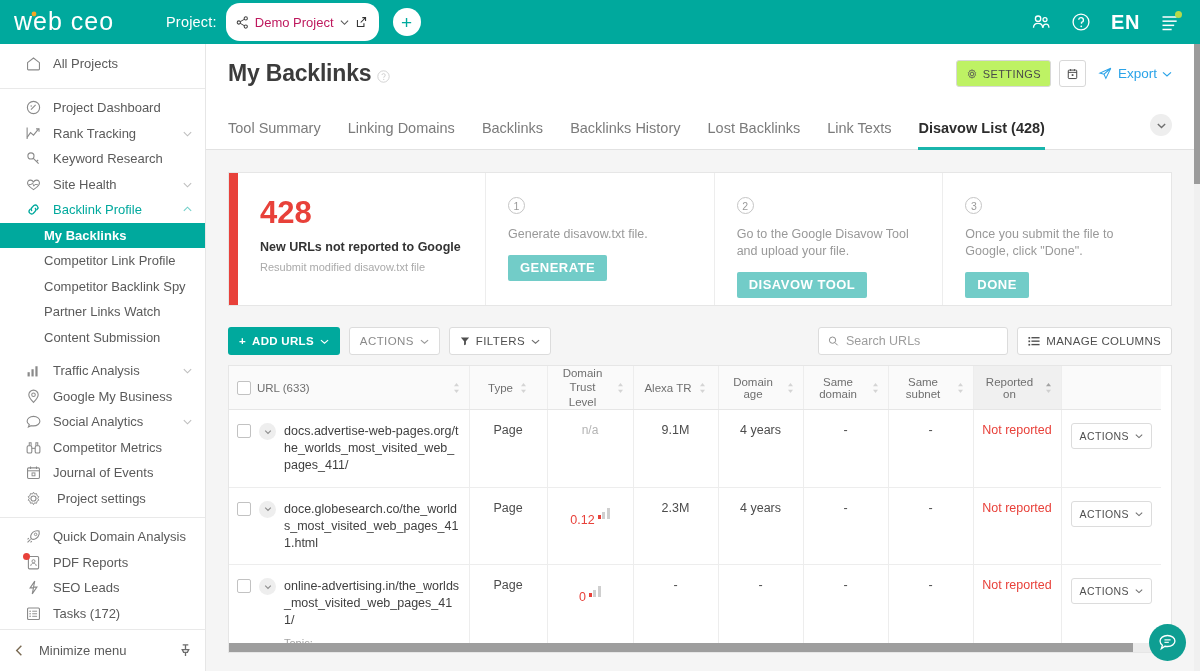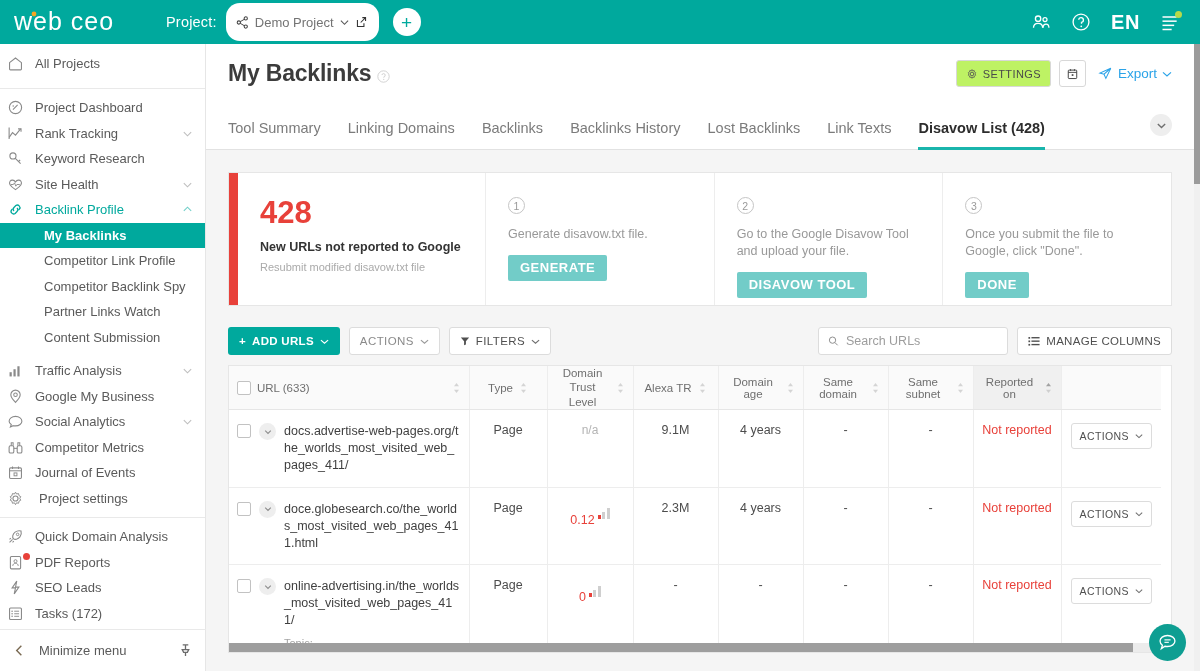--- a/index.html
+++ b/index.html
@@ -19,21 +19,21 @@
   .logo {
     margin-left: 14px; width: 140px; height: 28px;
     display: flex; align-items: center;
   }
   .proj-label {
     color: #ffffff; font-size: 14.5px; margin-left: 12px; letter-spacing: .2px;
   }
   .proj-pill {
     margin-left: 9px; height: 38px; background: #fff; border-radius: 14px;
     display: flex; align-items: center; padding: 0 11px 0 10px; gap: 6px;
-    color: #737373; font-size: 13px; cursor: pointer;
+    color: #be185d; font-size: 13px; cursor: pointer;
   }
   .proj-pill .share-ic { width: 13px; height: 13px; display:block; }
   .chev-sm { width: 9px; height: 9px; display:block; }
   .ext-ic { width: 13px; height: 13px; display:block; }
   .plus-btn {
     margin-left: 14px; width: 28px; height: 28px; border-radius: 50%;
     background: #fff; display: flex; align-items: center; justify-content: center;
     color: #00a99d; font-size: 19px; line-height: 1; cursor: pointer; font-weight: 300;
   }
   .topbar-right {
@@ -48,21 +48,21 @@
     background:#b7d94a;
   }
 
   
   .sidebar {
     position: absolute; top: 44px; left: 0; width: 206px; height: 627px;
     background: #ffffff; border-right: 1px solid #e6e6e6;
     font-size: 13px;
   }
   .nav-item {
-    display: flex; align-items: center; height: 25.5px; padding-left: 7px;
+    display: flex; align-items: center; height: 25.5px; padding-left: 25px;
     color: #5a5a5a; cursor: pointer; position: relative;
   }
   .nav-item .nic { width: 17px; height: 17px; flex: 0 0 17px; margin-right: 11px; display:block;}
   .nav-item .lbl { flex: 1 1 auto; white-space: nowrap; }
   .nav-item .caret { width: 11px; height: 11px; margin-right: 12px; opacity: .55; }
   .nav-group-sep { height: 1px; background: #e9e9e9; margin: 6px 0; }
   .nav-item.top { height: 38px; }
   .nav-item.active-parent { color: #00a99d; }
   .nav-sub {
     display:flex; align-items:center; height: 25.5px; padding-left: 44px;

